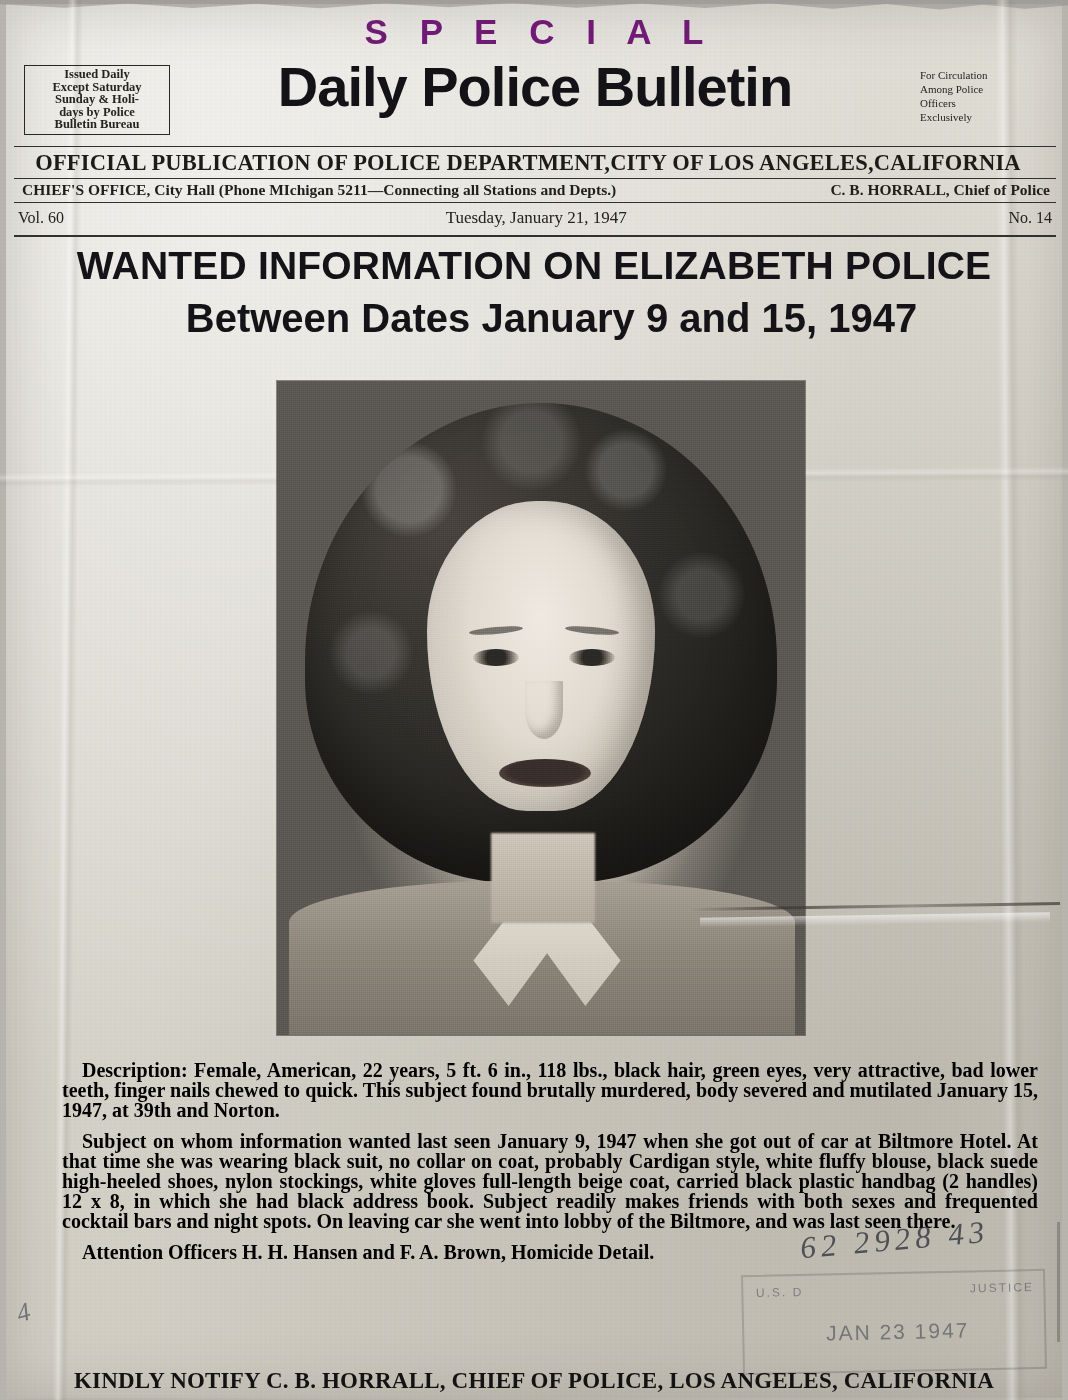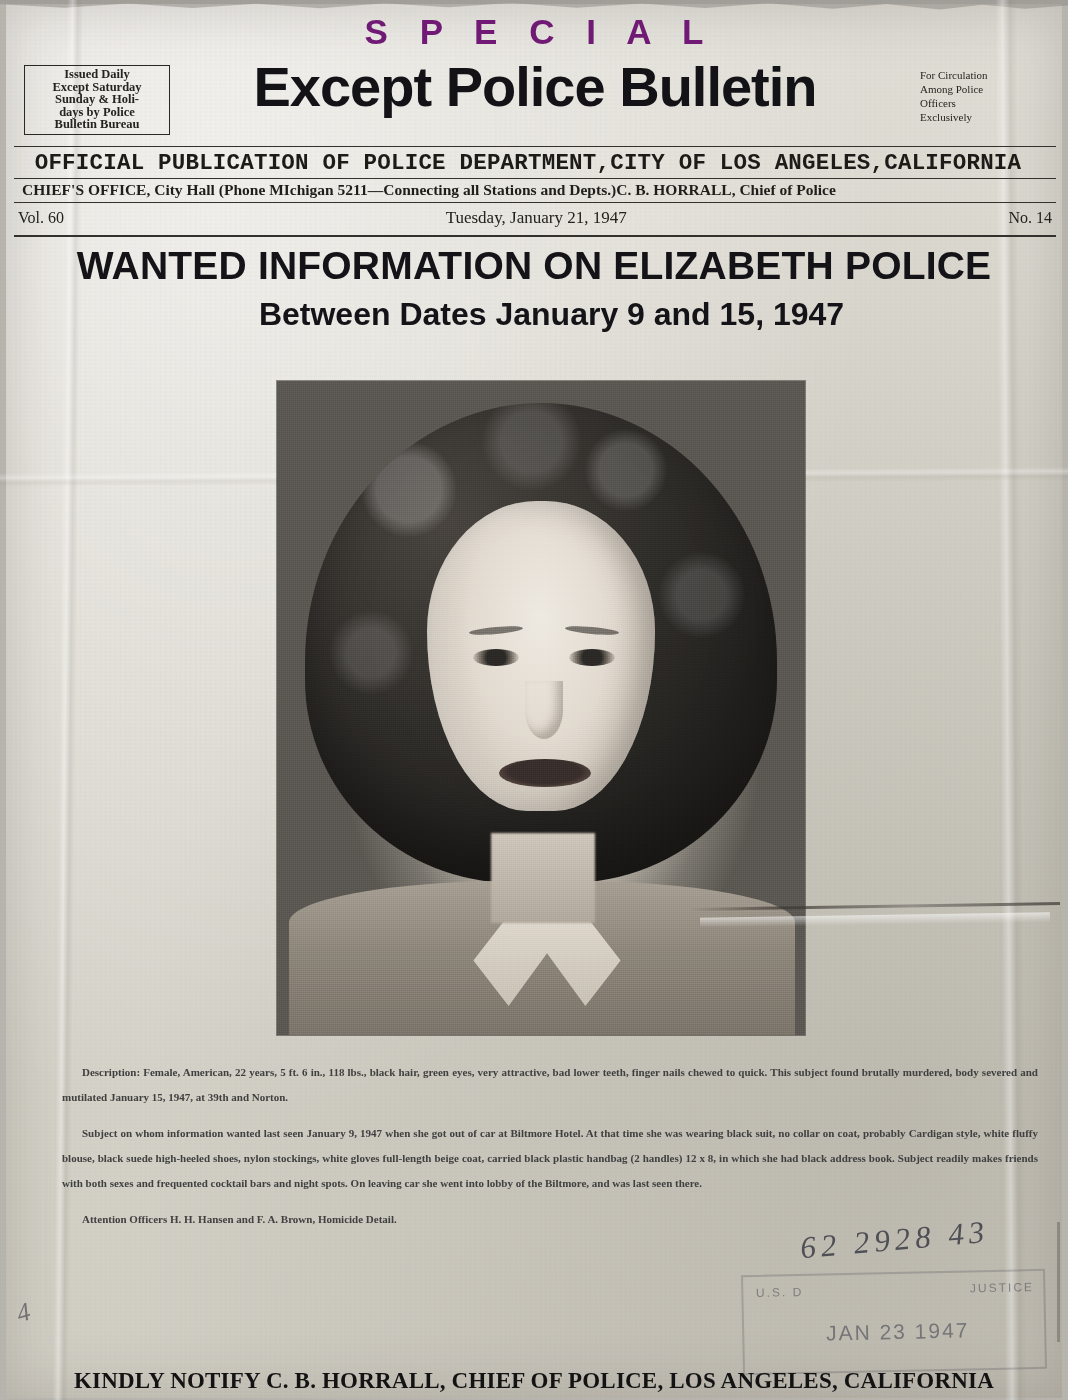--- a/index.html
+++ b/index.html
@@ -129,29 +129,29 @@
     border-top: 1.6px solid #33312c;
   }
   .rule.r1 { top: 146px; }
   .rule.r2 { top: 178px; }
   .rule.r3 { top: 202px; }
   .rule.r4 { top: 235px; border-top-width: 2.4px; }
 
   .official {
     position: absolute; left: 0; right: 12px; top: 150px;
     text-align: center;
-    font-family: Liberation Mono, monospace;
+    font-family: Liberation Serif, serif;
     font-weight: bold;
     font-size: 22.5px;
     letter-spacing: .2px;
     color: #1c1b18;
   }
   .chiefrow {
     position: absolute; left: 22px; right: 18px; top: 181px;
-    display: flex; justify-content: flex-start; align-items: baseline;
+    display: flex; justify-content: space-between; align-items: baseline;
     font-family: "Liberation Serif", serif;
     font-weight: bold;
     font-size: 15.5px;
     color: #1f1e1a;
   }
   .volrow {
     position: absolute; left: 18px; right: 16px; top: 208px;
     display: flex; justify-content: space-between; align-items: baseline;
     font-family: "Liberation Serif", serif;
     font-size: 16px;
@@ -167,21 +167,21 @@
     font-weight: bold;
     font-size: 39px;
     letter-spacing: .2px;
     color: #141317;
   }
   .subheadline {
     position: absolute; left: 0; right: 0; top: 296px;
     text-align: center;
     font-family: "Liberation Sans", sans-serif;
     font-weight: bold;
-    font-size: 32px;
+    font-size: 40px;
     color: #141317;
     padding-left: 35px;
   }
 
   
   .photo-wrap {
     position: absolute;
     left: 277px; top: 381px;
     width: 528px; height: 654px;
     background: #6d6c68;
@@ -267,23 +267,23 @@
       repeating-linear-gradient(90deg, rgba(0,0,0,.04) 0 1px, rgba(255,255,255,.02) 1px 2px);
     mix-blend-mode: overlay;
   }
 
   
   .body {
     position: absolute;
     left: 62px; right: 30px; top: 1060px;
     font-family: "Liberation Serif", serif;
     font-weight: bold;
-    font-size: 11px;
-    line-height: 25px;
-    color: #404040;
+    font-size: 20px;
+    line-height: 20px;
+    color: #000000;
     text-align: justify;
   }
   .body p { margin: 0 0 11px 0; text-indent: 20px; }
   .body p.last { margin-bottom: 16px; }
 
   .footer {
     position: absolute;
     left: 0; right: 0; bottom: 6px;
     text-align: center;
     font-family: "Liberation Serif", serif;
@@ -361,21 +361,21 @@
     <div class="special">S P E C I A L</div>
 
     <div class="masthead-row">
       <div class="issued-box">
         <div>Issued Daily</div>
         <div>Except Saturday</div>
         <div>Sunday &amp; Holi-</div>
         <div>days by Police</div>
         <div>Bulletin Bureau</div>
       </div>
-      <div class="bulletin-title">Except Police Bulletin</div>
+      <div class="bulletin-title">Daily Police Bulletin</div>
       <div class="circulation">
         <div>For Circulation</div>
         <div>Among Police</div>
         <div>Officers</div>
         <div>Exclusively</div>
       </div>
     </div>
 
     <div class="rule r1"></div>
     <div class="official">OFFICIAL PUBLICATION OF POLICE DEPARTMENT,CITY OF LOS ANGELES,CALIFORNIA</div>

